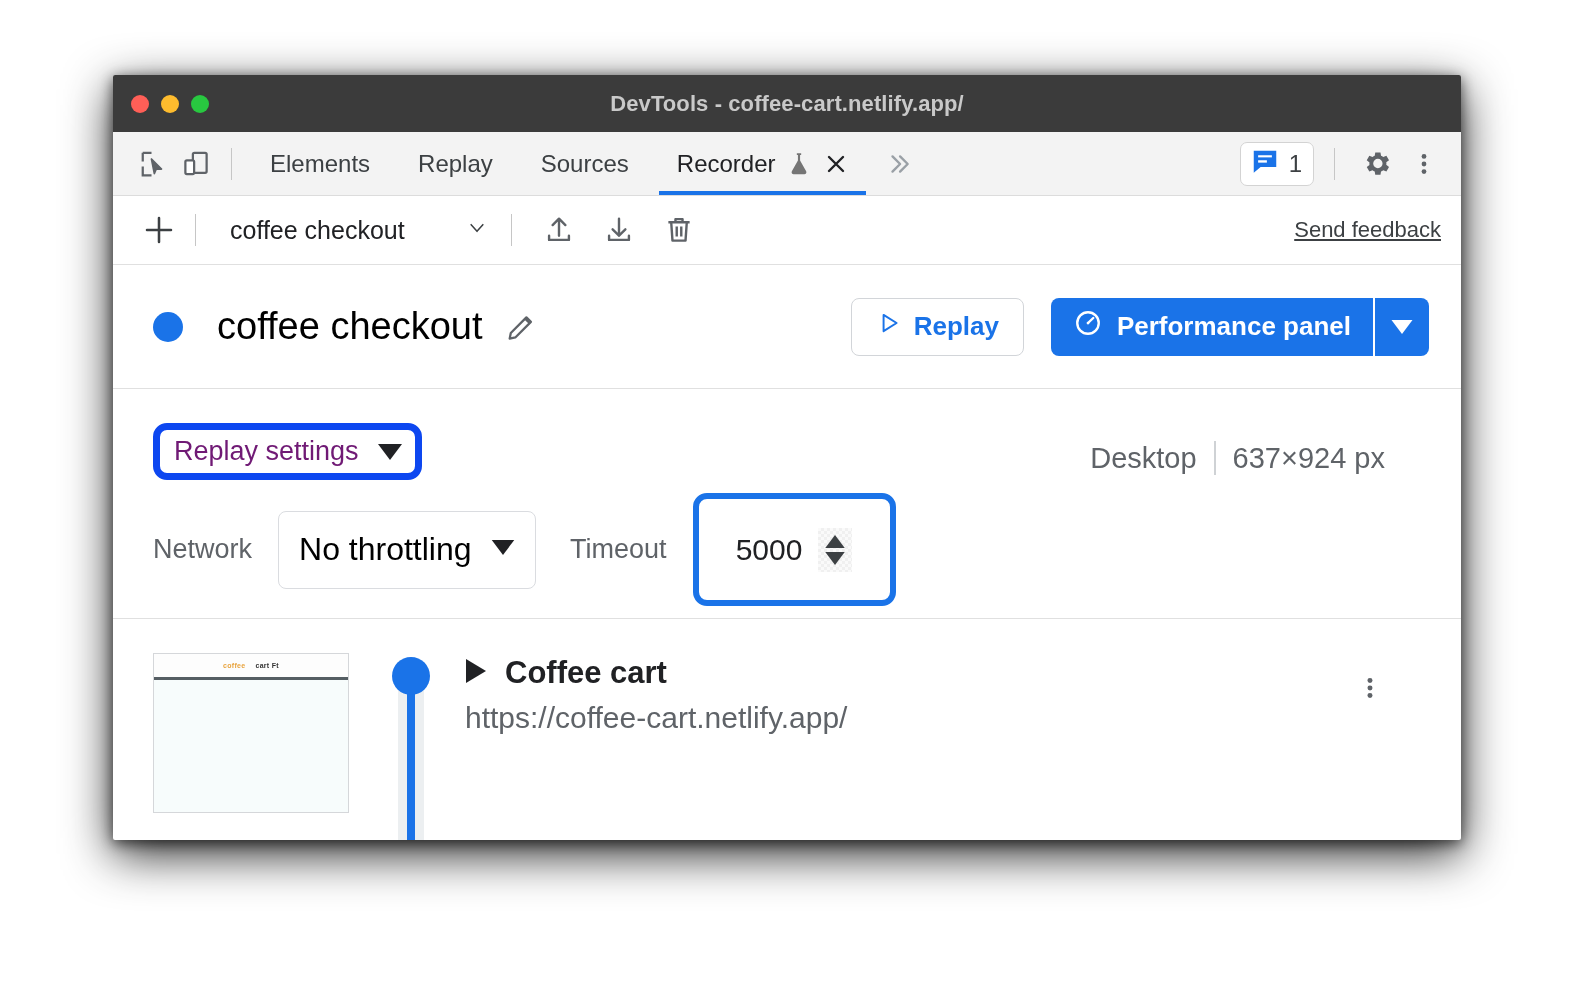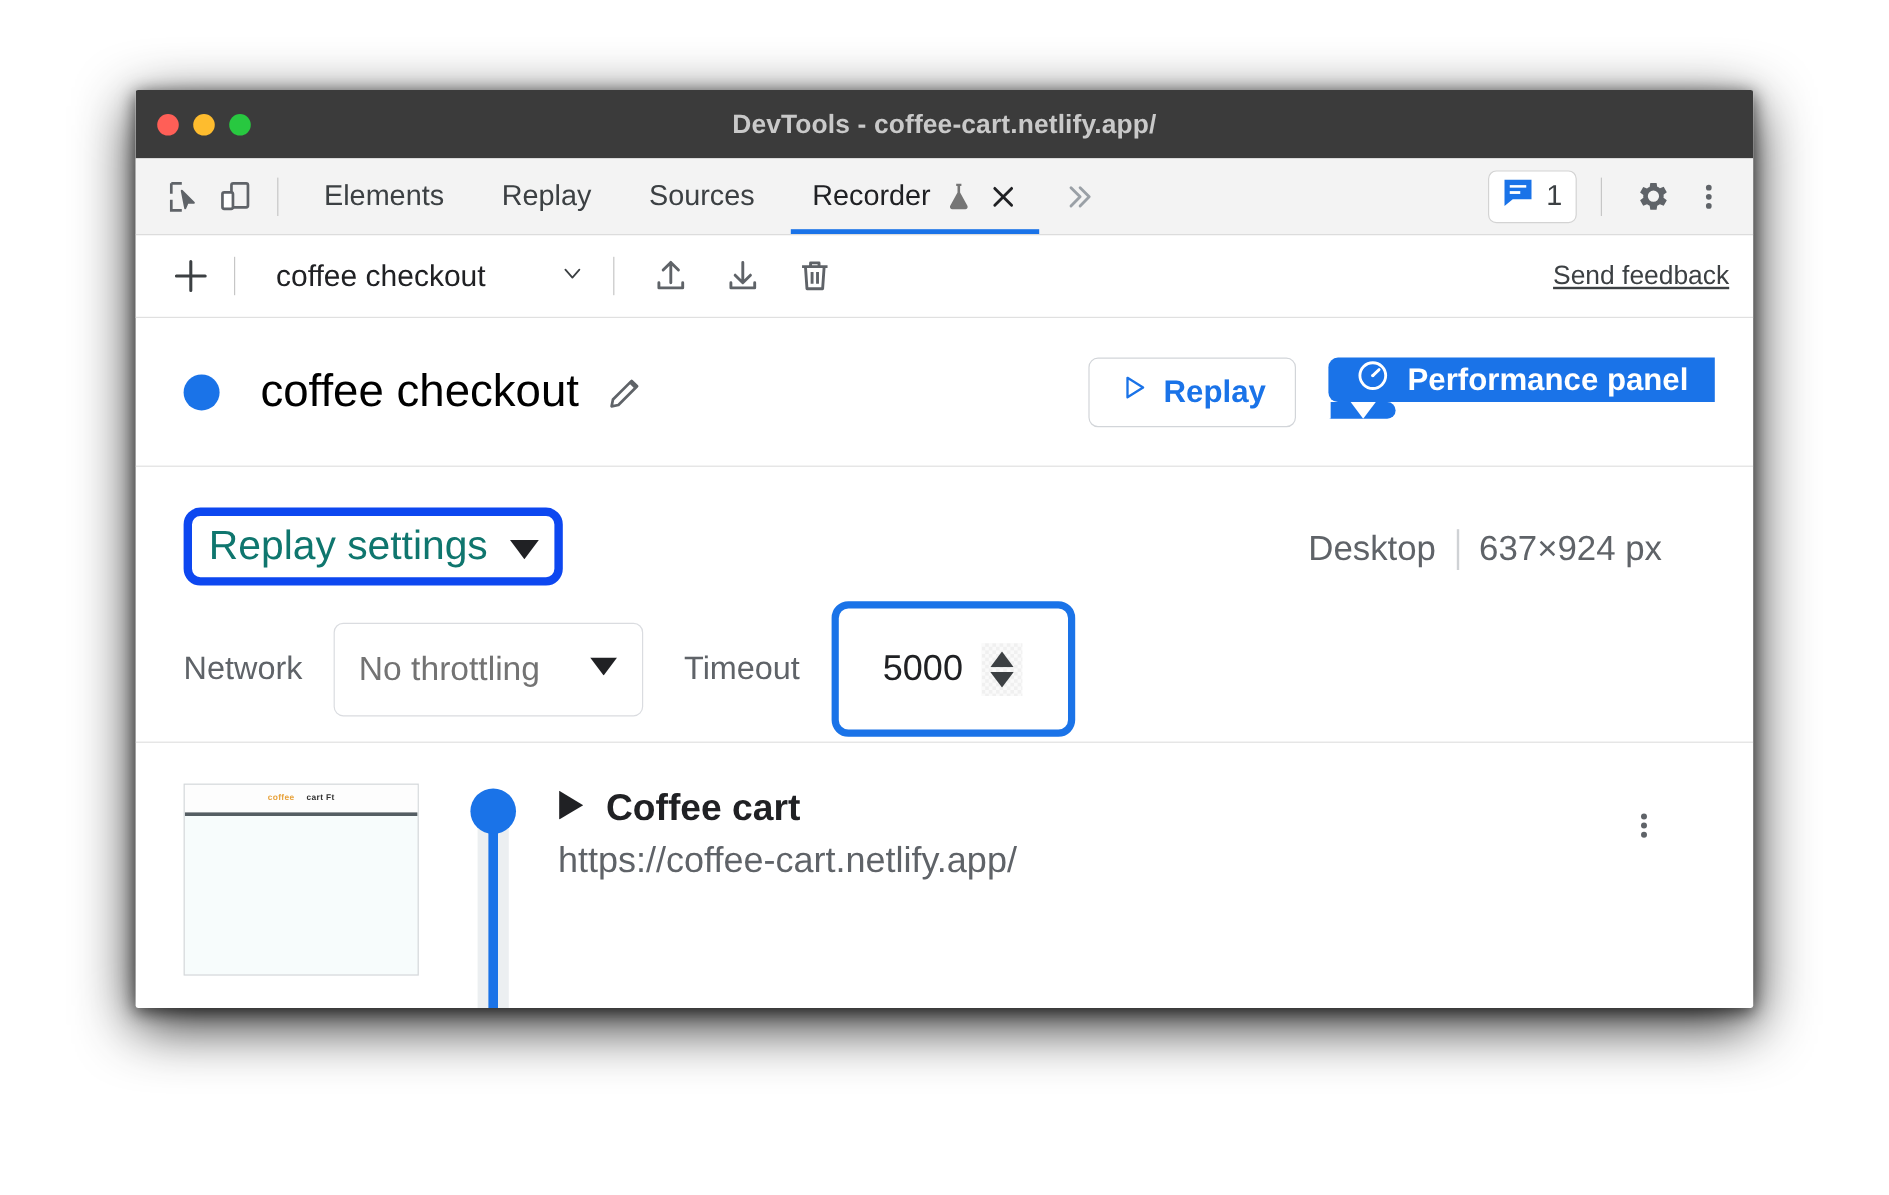--- a/index.html
+++ b/index.html
@@ -121,21 +121,21 @@
   .edit-btn { margin-left: 22px; display: flex; align-items: center; }
   .header-actions { margin-left: auto; display: flex; align-items: center; gap: 27px; }
   .btn-replay {
     display: flex; align-items: center; gap: 12px;
     height: 58px; padding: 0 24px;
     border: 1px solid #d2d5d9; border-radius: 8px;
     background: #fff;
     color: #1a73e8; font-size: 26px; font-weight: bold;
     white-space: nowrap;
   }
-  .perf-group { display: flex; align-items: stretch; height: 58px; flex-direction: column; }
+  .perf-group { display: flex; align-items: stretch; height: 58px; }
   .btn-perf {
     display: flex; align-items: center; gap: 14px;
     background: #1a73e8; color: #fff;
     font-size: 26px; font-weight: bold;
     padding: 0 22px;
     border-radius: 8px 0 0 8px;
     white-space: nowrap;
   }
   .btn-perf-caret {
     width: 56px;
@@ -157,38 +157,38 @@
   .replay-settings-wrap {
     position: relative;
     display: inline-flex;
     border: 7px solid #0d47f0;
     border-radius: 14px;
     padding: 6px 12px 6px 14px;
     background: #fff;
   }
   .replay-settings {
     display: flex; align-items: center; gap: 18px;
-    font-size: 34px; color: #0f766e;
+    font-size: 27px; color: #701a75;
     white-space: nowrap;
   }
   .settings-fields {
     display: flex; align-items: center;
     margin-top: 13px;
     gap: 0;
   }
   .field-label { font-size: 27px; color: #5f6368; white-space: nowrap; }
   .select-box {
     display: flex; align-items: center; justify-content: space-between;
     width: 258px; height: 78px;
     margin-left: 26px;
     border: 1px solid #dadce0; border-radius: 8px;
     background: #fff;
     padding: 0 20px 0 20px;
   }
-  .select-box .sel-val { font-size: 28px; color: #737373; white-space: nowrap; }
+  .select-box .sel-val { font-size: 32px; color: #000000; white-space: nowrap; }
   .timeout-label { margin-left: 34px; }
   .timeout-wrap {
     margin-left: 26px;
     border: 6px solid #1a73e8;
     border-radius: 14px;
     background: #fff;
     width: 203px; height: 113px;
     display: flex; align-items: center; justify-content: center;
     gap: 16px;
   }

